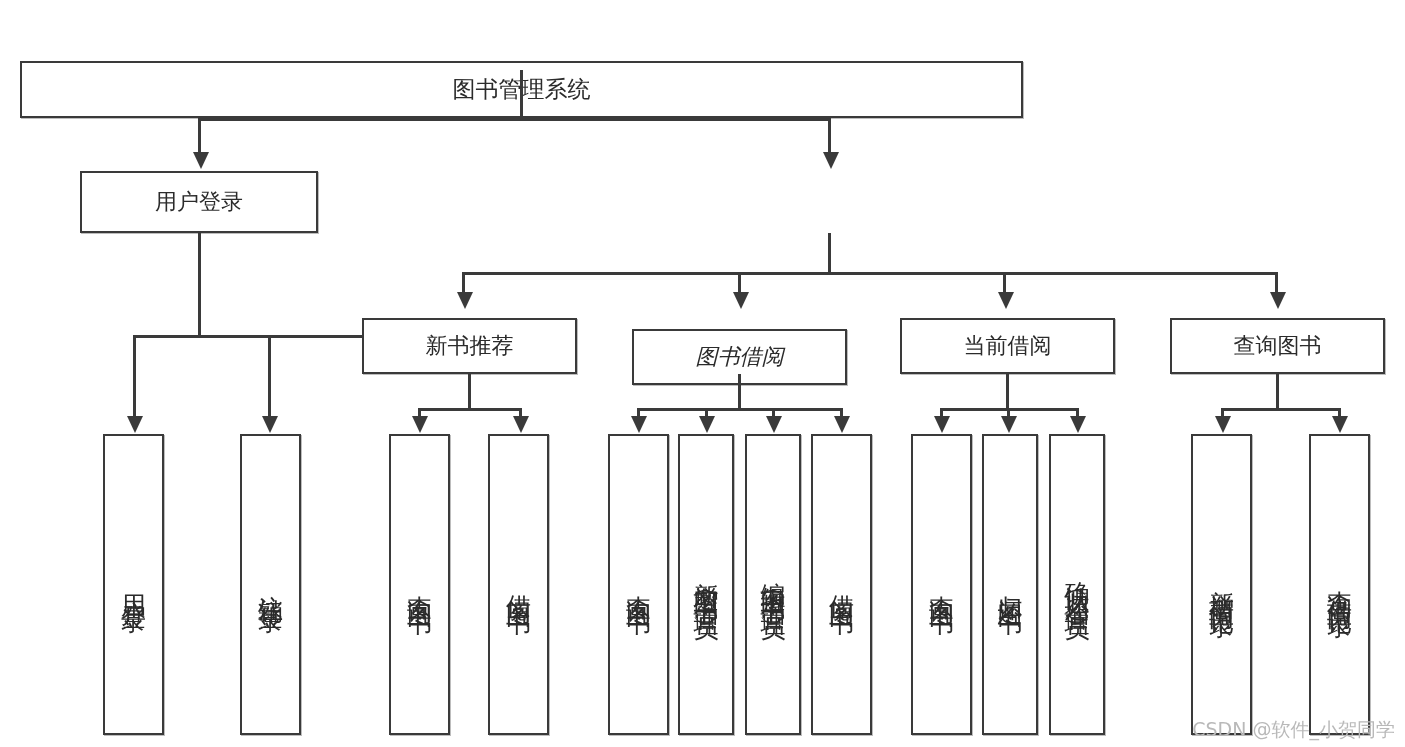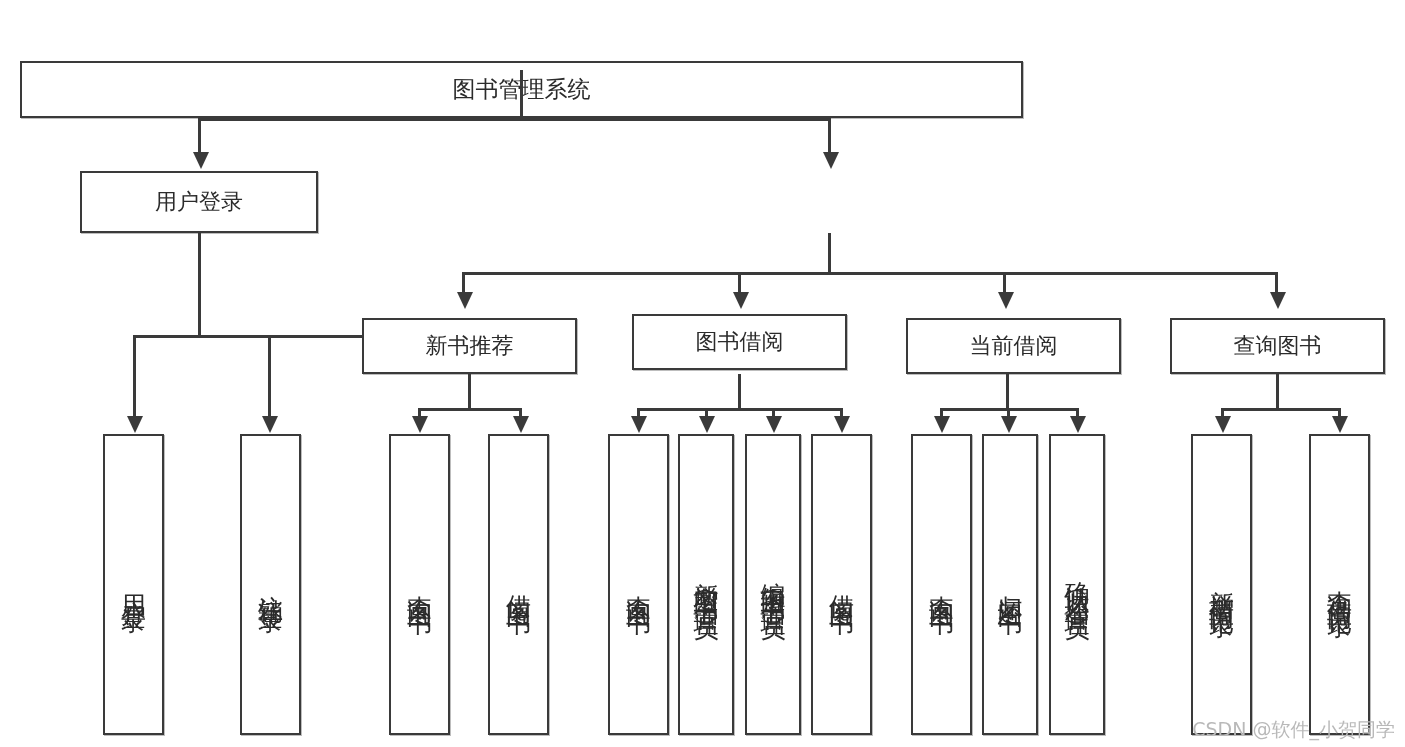--- a/index.html
+++ b/index.html
@@ -108,24 +108,24 @@
   <div class="ln v" style="left:738px;top:272px;height:22px;"></div>
   <div class="arrow" style="left:733px;top:292px;"></div>
   <div class="ln v" style="left:1003px;top:272px;height:22px;"></div>
   <div class="arrow" style="left:998px;top:292px;"></div>
   <div class="ln v" style="left:1275px;top:272px;height:22px;"></div>
   <div class="arrow" style="left:1270px;top:292px;"></div>
 
   <div class="node h" style="left:362px;top:318px;width:215px;height:56px;">
     <span class="label">新书推荐</span>
   </div>
-  <div class="node h" style="left:632px;top:314px;width:215px;height:56px;">
+  <div class="node h" style="left:632px;top:329px;width:215px;height:56px;font-style:italic;">
     <span class="label">图书借阅</span>
   </div>
-  <div class="node h" style="left:900px;top:318px;width:215px;height:56px;margin-left:6px;">
+  <div class="node h" style="left:900px;top:318px;width:215px;height:56px;">
     <span class="label">当前借阅</span>
   </div>
   <div class="node h" style="left:1170px;top:318px;width:215px;height:56px;">
     <span class="label">查询图书</span>
   </div>
 
   <div class="ln v" style="left:468px;top:374px;height:34px;"></div>
   <div class="ln h" style="left:418px;top:408px;width:104px;"></div>
   <div class="ln v" style="left:418px;top:408px;height:10px;"></div>
   <div class="arrow" style="left:412px;top:416px;"></div>

